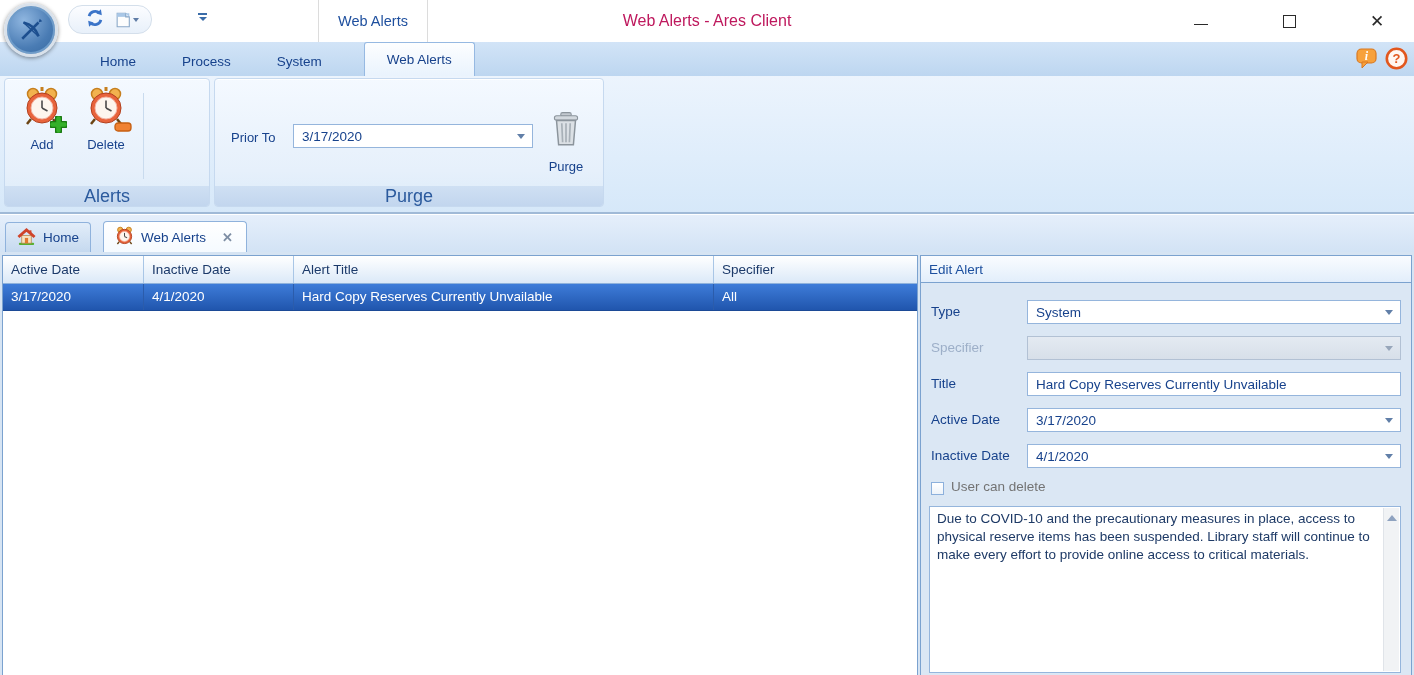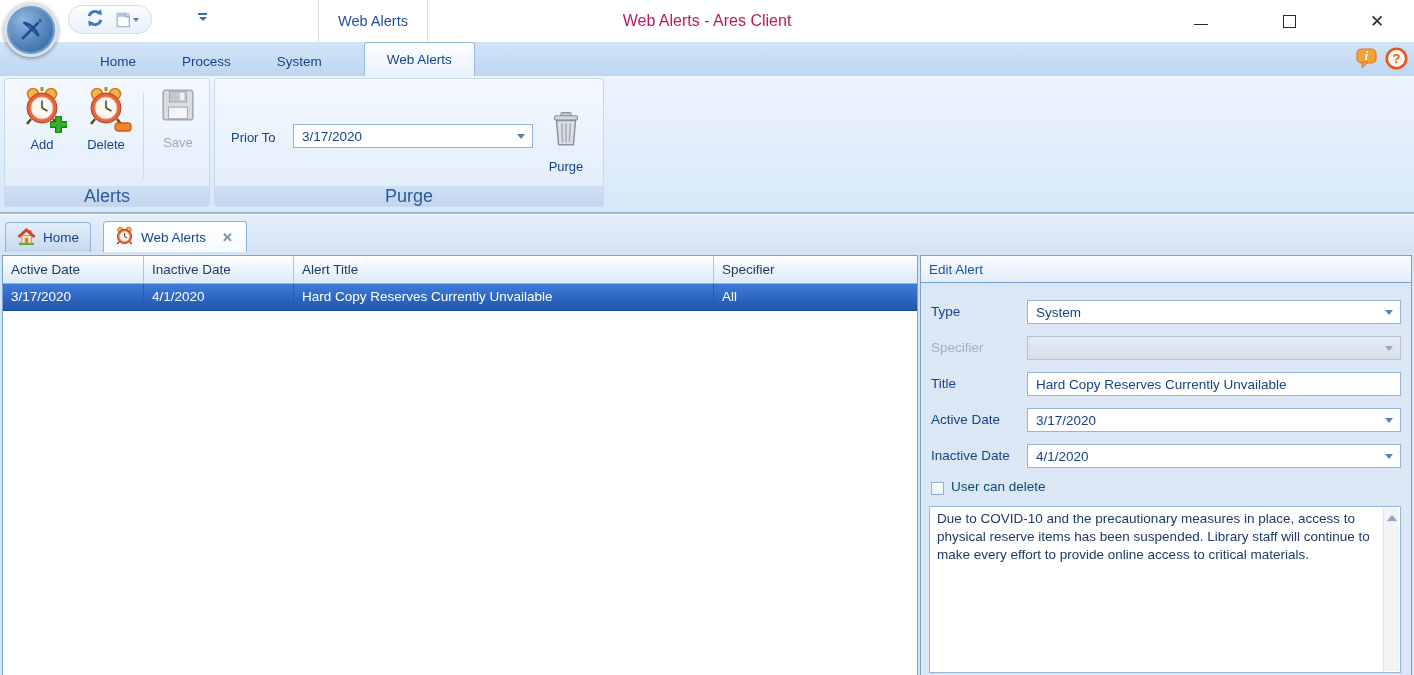--- a/index.html
+++ b/index.html
@@ -101,21 +101,21 @@
   .panel-header { height:27px; line-height:27px; padding-left:8px; color:#1c4f9e; font-size:13.5px;
     background:linear-gradient(#fafcff,#e2eefb); border-bottom:1px solid #7ba2cf; }
   .field-label { position:absolute; left:10px; font-size:13.5px; color:#17428c; }
   .field-label.disabled { color:#9dafc8; }
   .f-input { position:absolute; left:106px; width:374px; height:24px; }
   .title-input { position:absolute; left:106px; width:374px; height:24px; background:#fff;
     border:1px solid #95b5dc; padding:0 8px; font-size:13.5px; color:#17428c;
     font-family:"Liberation Sans", sans-serif; outline:none; }
   .chk { position:absolute; left:10px; top:226px; width:13px; height:13px;
     border:1px solid #8cb0dc; background:linear-gradient(#ffffff,#edf3fa); }
-  .chk-label { position:absolute; left:30px; top:223px; font-size:13.5px; color:#0c4a6e; }
+  .chk-label { position:absolute; left:30px; top:223px; font-size:13.5px; color:#737373; }
   .desc-wrap { position:absolute; left:8px; right:10px; top:250px; bottom:2px;
     background:#fff; border:1px solid #95b5dc; }
   .desc-text { position:absolute; left:0; top:0; right:18px; bottom:0; border:none; outline:none;
     resize:none; overflow:hidden; background:transparent; padding:3px 4px 3px 7px;
     font-family:"Liberation Sans", sans-serif; font-size:13.5px; line-height:1.33; color:#1e3a66; }
   .desc-scroll { position:absolute; right:1px; top:1px; bottom:1px; width:16px;
     background:#f1f3f5; border-left:1px solid #e0e4e9; }
   .scroll-up { position:absolute; top:3px; left:0; width:16px; height:14px;
     display:flex; align-items:center; justify-content:center; }
   .scroll-up .tri { width:0; height:0; border-left:5px solid transparent; border-right:5px solid transparent;
@@ -241,31 +241,20 @@
           </svg>
           <svg class="icon-badge" style="right:-6px; bottom:-2px;" width="18" height="10" viewBox="0 0 18 10">
             <rect x="1" y="1" width="16" height="8" rx="3" fill="#f08233" stroke="#c65f12" stroke-width="1.3"></rect>
           </svg>
         </span>
         <span class="lbl">Delete</span>
       </div>
 
       <div class="vsep"></div>
 
-      <div class="big-btn disabled" style="left:146px; width:54px;">
-        <span>
-          <svg width="38" height="38" viewBox="0 0 36 36">
-            <rect x="4" y="4" width="28" height="28" rx="2.5" fill="#dadee2" stroke="#a2aab2" stroke-width="1.5"></rect>
-            <rect x="10" y="5" width="16" height="10" fill="#c3c9cf" stroke="#a2aab2" stroke-width="1"></rect>
-            <rect x="20" y="6.5" width="4" height="7" fill="#eef1f3"></rect>
-            <rect x="9" y="20" width="18" height="11" fill="#f2f4f6" stroke="#a2aab2" stroke-width="1"></rect>
-          </svg>
-        </span>
-        <span class="lbl">Save</span>
-      </div>
 
       <div class="rgroup-label">Alerts</div>
     </div>
 
     <div class="rgroup g-purge">
       <span class="prior-label">Prior To</span>
       <div class="combo prior-combo">
         <span>3/17/2020</span>
         <span class="arrow"></span>
       </div>

